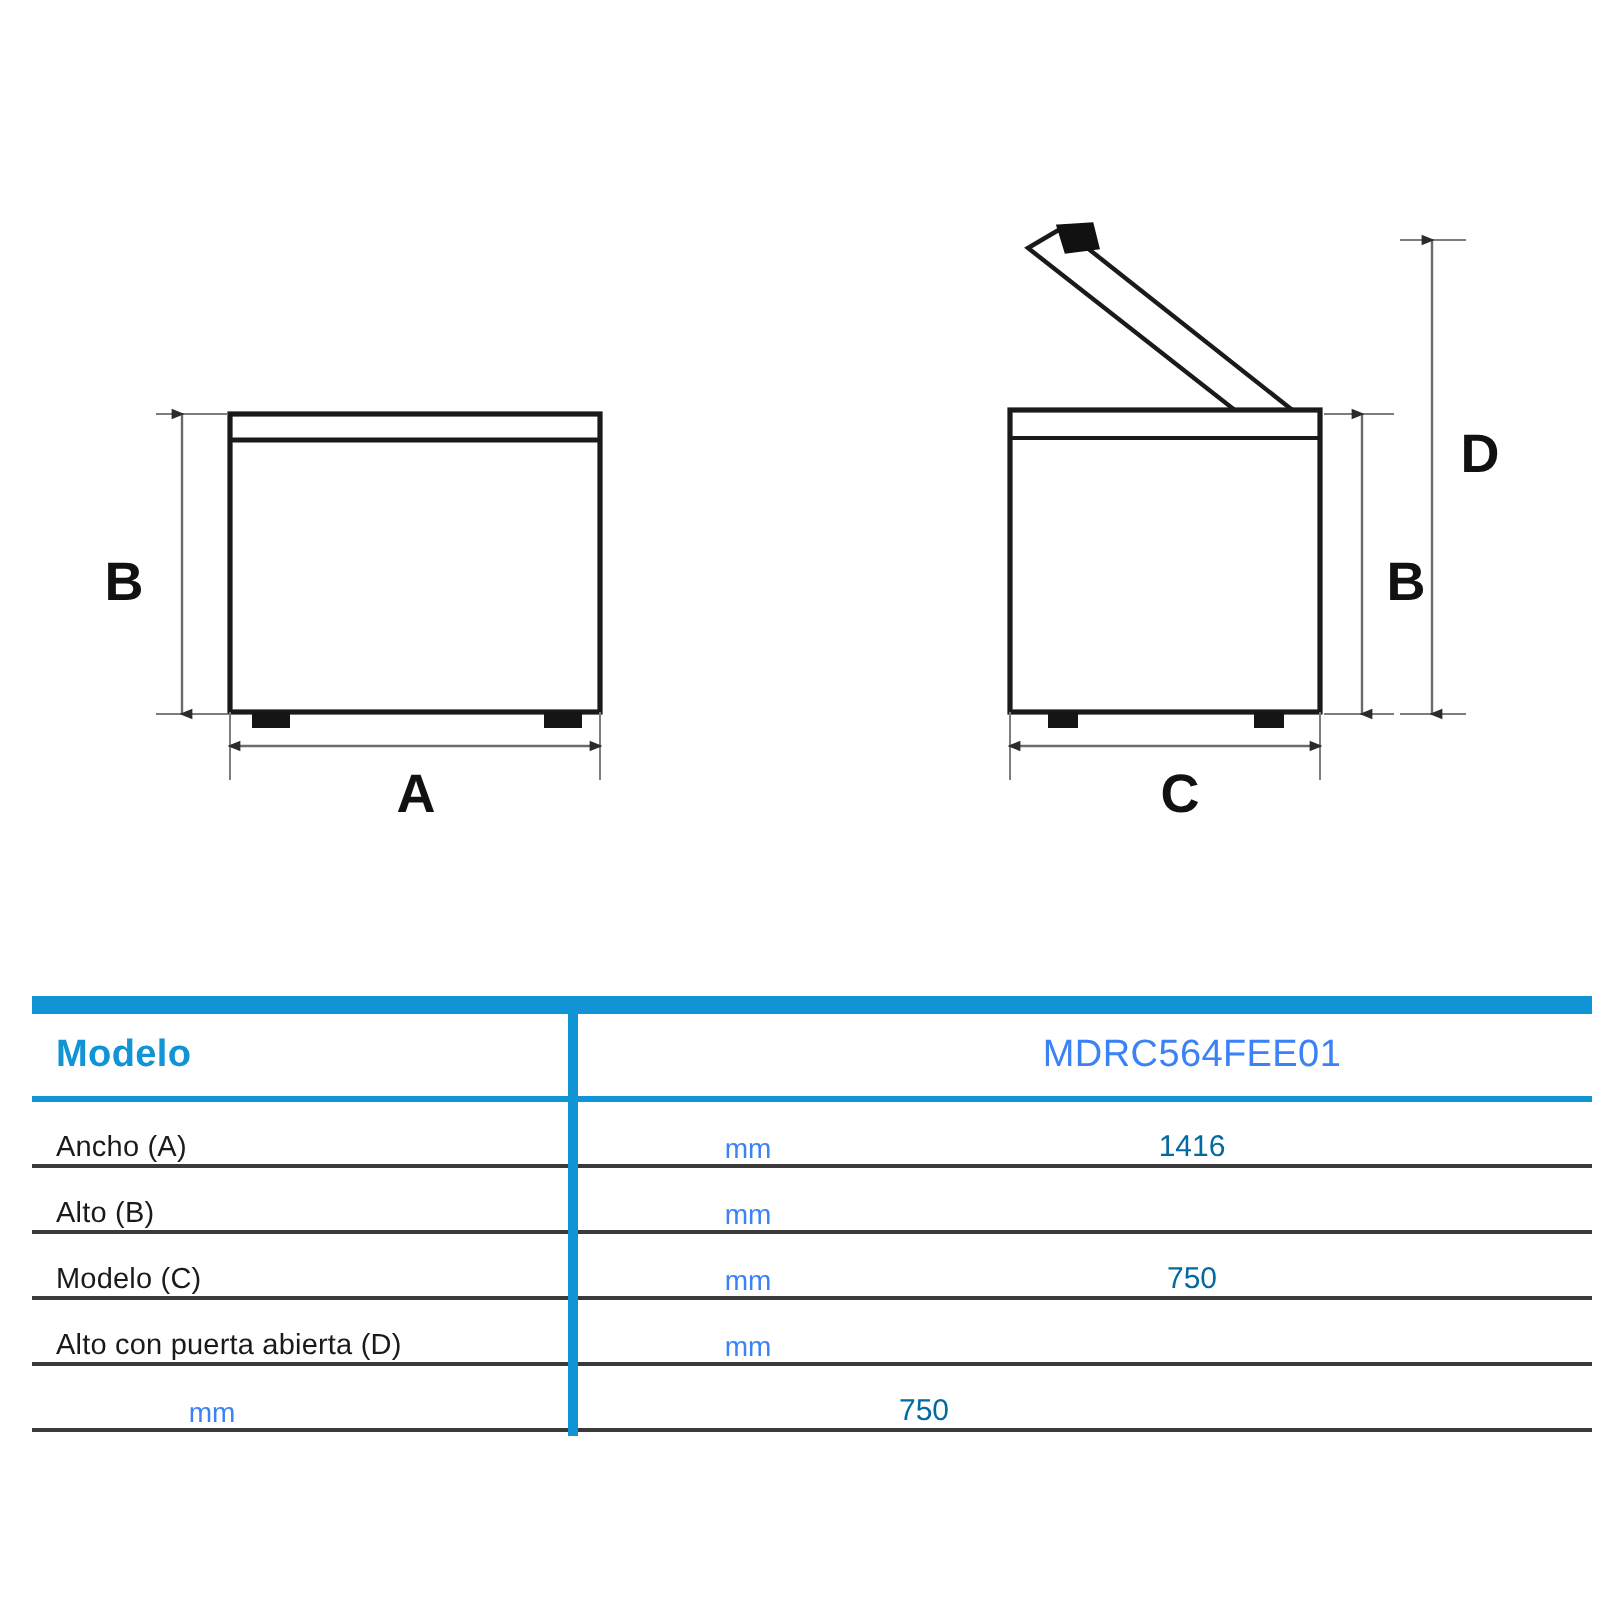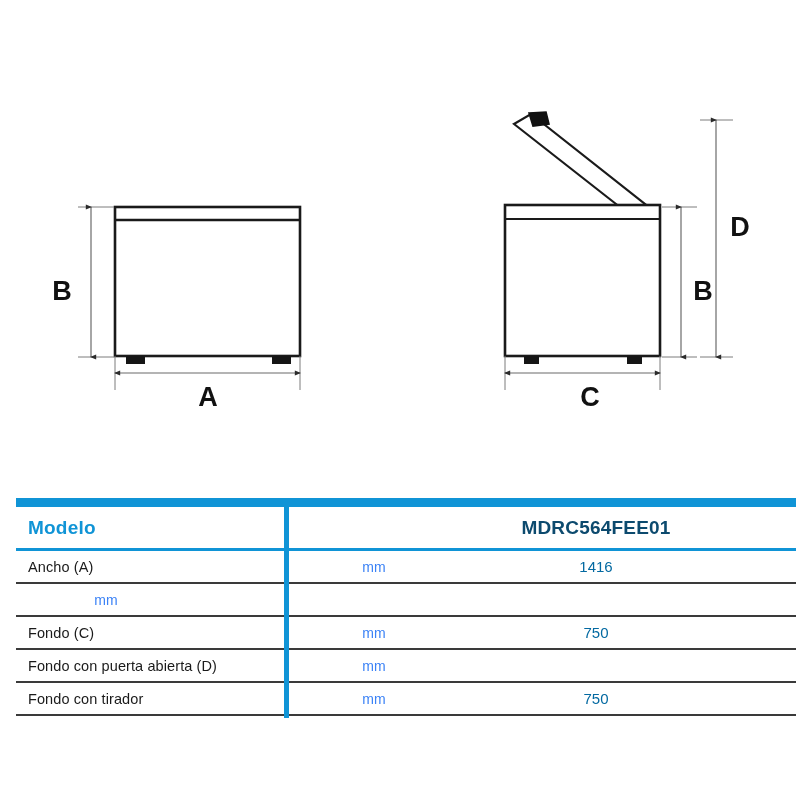--- a/index.html
+++ b/index.html
@@ -60,20 +60,21 @@
     width: 780px;
     box-sizing: border-box;
   }
   .t-head {
     height: 44px;
     border-bottom: 3px solid #1094d6;
   }
   .t-body {
     height: 33px;
     border-bottom: 2px solid #3a3a3a;
+    align-items: flex-end;
   }
   .c-label {
     width: 268px;
     flex: 0 0 268px;
     padding-left: 12px;
     box-sizing: border-box;
     font-size: 14.5px;
     color: #1a1a1a;
     letter-spacing: 0.1px;
   }
@@ -93,22 +94,22 @@
     box-sizing: border-box;
   }
   .t-head .c-label {
     font-size: 19px;
     font-weight: bold;
     color: #1094d6;
     letter-spacing: 0.2px;
   }
   .t-head .c-value {
     font-size: 19px;
-    font-weight: bold;
-    color: #0c4a6e;
+    font-weight: normal;
+    color: #3b82f6;
     letter-spacing: 0.2px;
   }
   
   #v-divider {
     position: absolute;
     left: 268px;
     top: 0px;
     width: 5px;
     height: 220px;
     background: #1094d6;
@@ -202,37 +203,37 @@
       <div class="c-value">MDRC564FEE01</div>
     </div>
 
     <div class="t-row t-body">
       <div class="c-label">Ancho (A)</div>
       <div class="c-unit">mm</div>
       <div class="c-value">1416</div>
     </div>
 
     <div class="t-row t-body">
-      <div class="c-unit">mm</div>
-    </div>
-
-    <div class="t-row t-body">
-      <div class="c-label">Fondo (C)</div>
+      <div class="c-label">Alto (B)</div>
+      <div class="c-unit">mm</div>
+    </div>
+
+    <div class="t-row t-body">
+      <div class="c-label">Modelo (C)</div>
       <div class="c-unit">mm</div>
       <div class="c-value">750</div>
     </div>
 
     <div class="t-row t-body">
-      <div class="c-label">Fondo con puerta abierta (D)</div>
+      <div class="c-label">Alto con puerta abierta (D)</div>
       <div class="c-unit">mm</div>
       <div class="c-value"></div>
     </div>
 
     <div class="t-row t-body">
-      <div class="c-label">Fondo con tirador</div>
       <div class="c-unit">mm</div>
       <div class="c-value">750</div>
     </div>
 
     <div id="v-divider"></div>
   </div>
 
 </div>
 
 </body></html>

